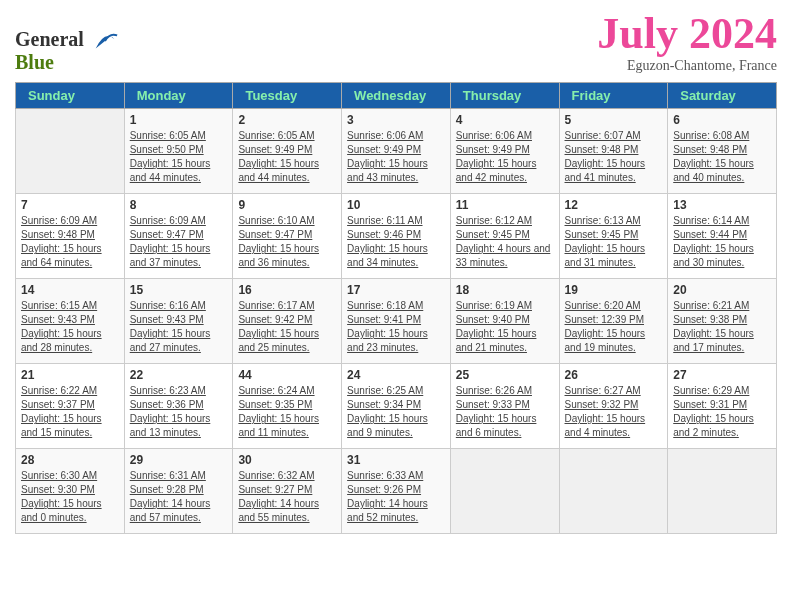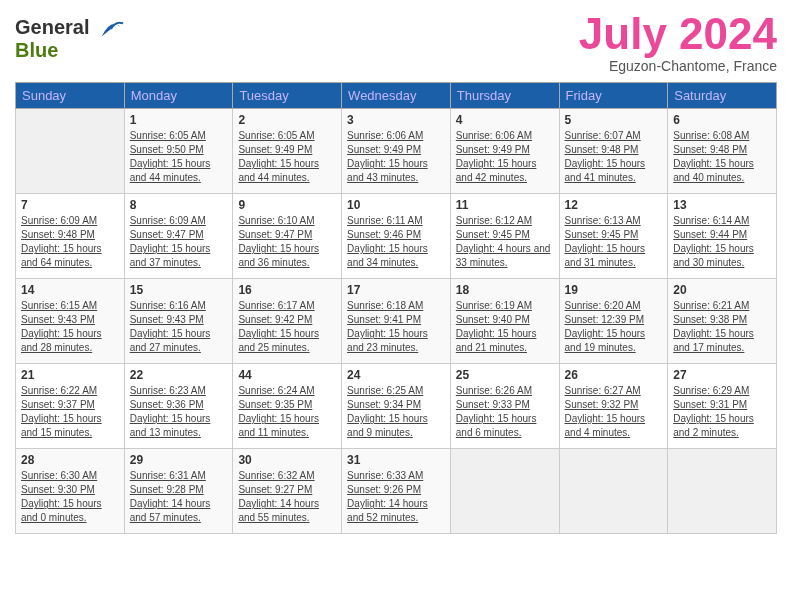--- a/index.html
+++ b/index.html
@@ -10,22 +10,23 @@
       height: 612px;
       overflow: hidden;
     }
     .container {
       width: 792px;
       padding: 10px 15px;
     }
     .header-area {
       display: flex;
       justify-content: space-between;
-      align-items: flex-start;
+      align-items: flex-end;
       margin-bottom: 8px;
+      font-family: Liberation Serif, serif;
     }
     .logo {
       display: flex;
       align-items: center;
       margin-top: 5px;
     }
     .logo-icon {
       width: 28px;
       height: 28px;
       margin-left: 2px;
@@ -43,25 +44,25 @@
       font-size: 14px;
       color: #555;
     }
     table {
       width: 100%;
       border-collapse: collapse;
       table-layout: fixed;
     }
     thead tr th {
       background-color: #1a5fa8;
-      color: #c4b5fd;
+      color: #86efac;
       text-align: left;
-      padding: 5px 6px;
+      padding: 5px 12px;
       font-size: 13px;
-      font-weight: normal;
+      font-weight: bold;
       border: 1px solid #aaa;
     }
     tbody tr td {
       vertical-align: top;
       padding: 4px 5px;
       border: 1px solid #ccc;
       font-size: 10.5px;
       color: #333;
       height: 85px;
       background: #fff;

